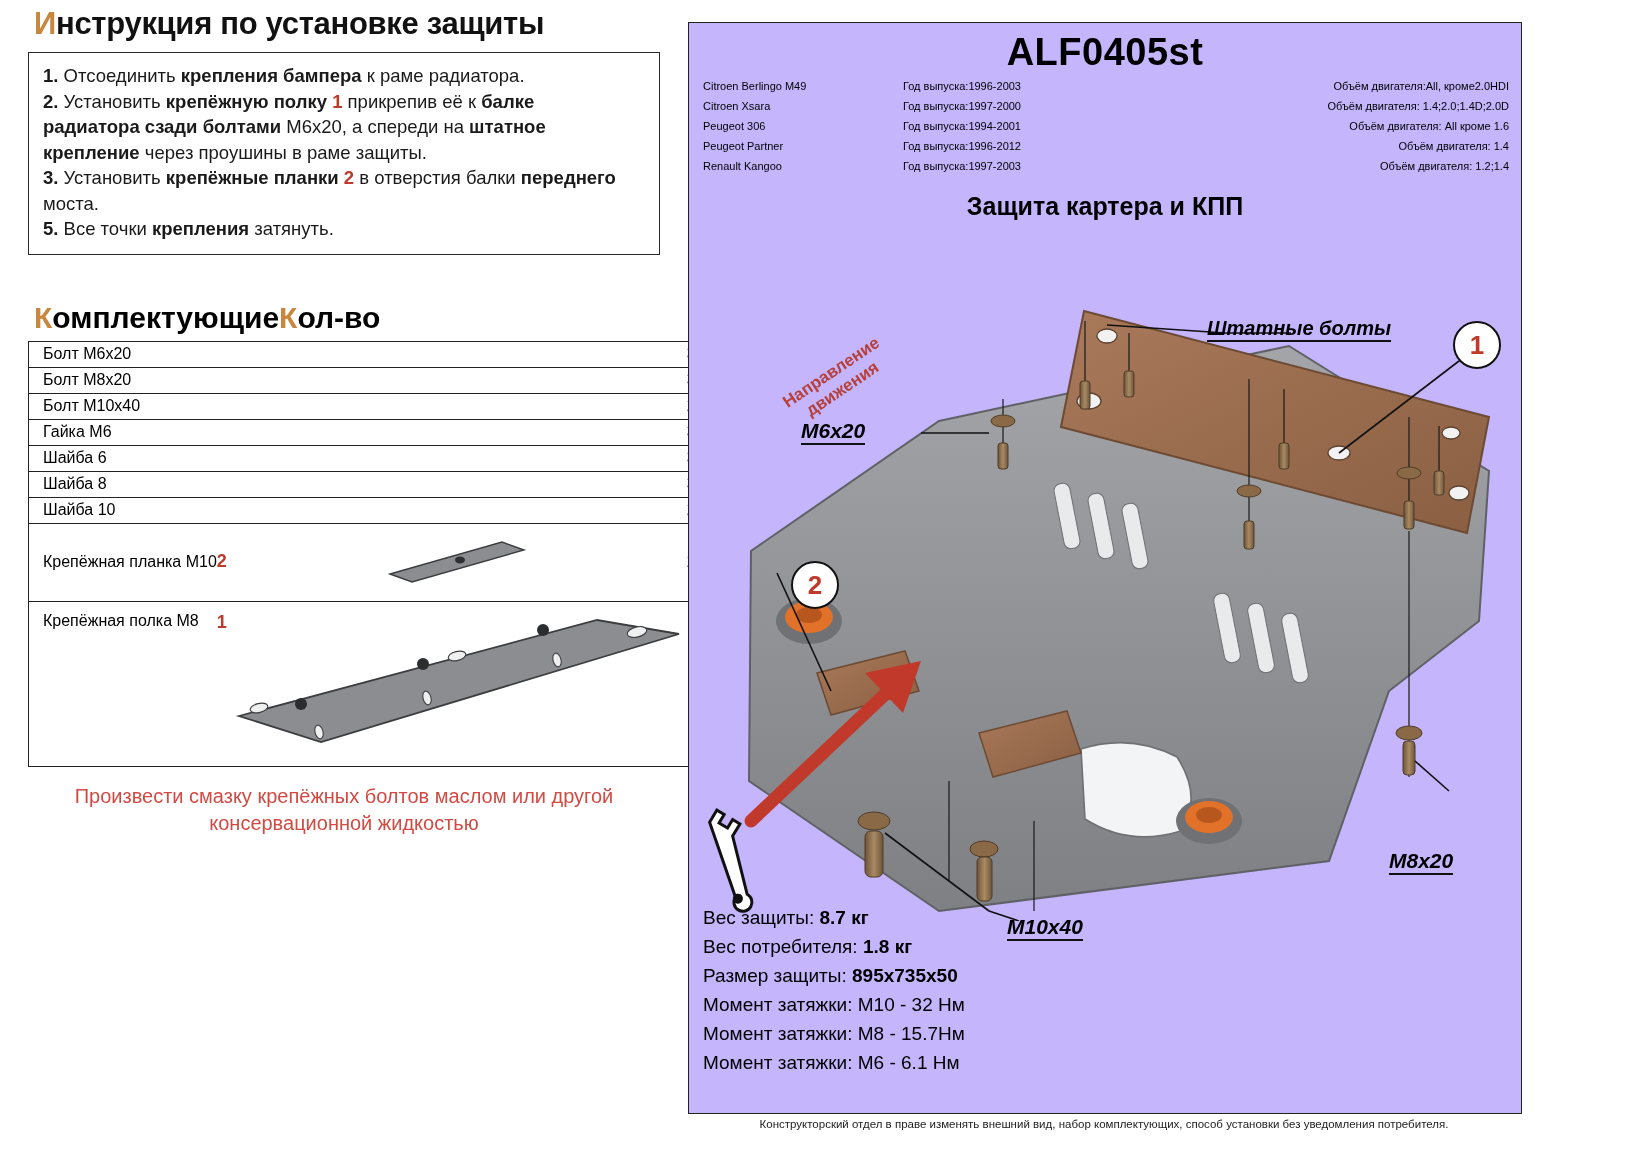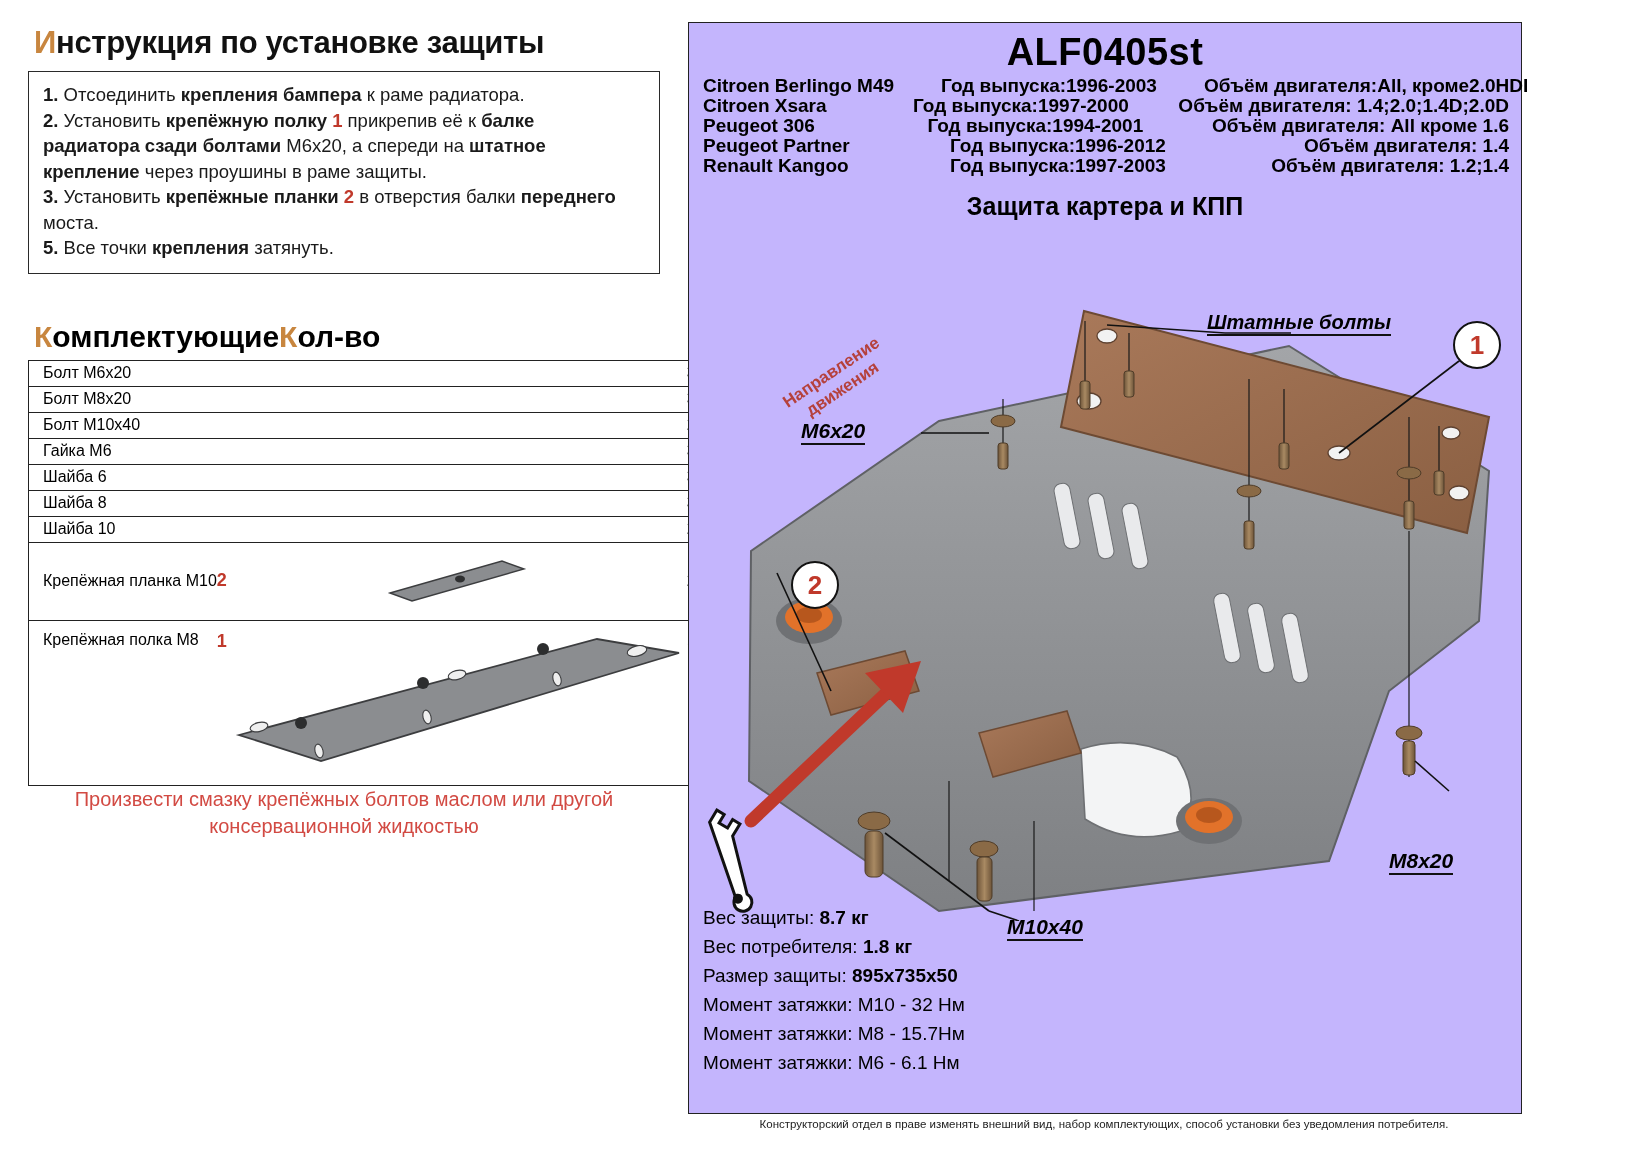--- a/index.html
+++ b/index.html
@@ -1,20 +1,20 @@
 <!DOCTYPE html>
 <html lang="ru"><head>
 <meta charset="utf-8">
 <style>
   html,body{margin:0;padding:0;background:#fff;}
   body{width:1642px;height:1168px;font-family:"Liberation Sans",sans-serif;color:#000;overflow:hidden;position:relative;}
   .page{position:absolute;inset:0;}
 
   
-  .left{position:absolute;left:28px;top:25px;width:632px;height:1125px;}
+  .left{position:absolute;left:28px;top:6px;width:632px;height:1125px;}
   .instr-title{font-size:31px;font-weight:bold;letter-spacing:-.3px;margin:0 0 10px 6px;color:#111;}
   .instr-title .cap{color:#c8863f;}
   .instr-box{border:1px solid #2a2a2a;padding:10px 24px 12px 14px;}
   .instr-list{margin:0;padding:0;list-style:none;}
   .instr-list li{font-size:18.5px;line-height:25.5px;color:#1a1a1a;text-align:left;}
   .instr-list li .num{font-weight:bold;}
   .instr-list b{font-weight:bold;}
   .rd{color:#c0392b;font-weight:bold;}
 
   
@@ -26,27 +26,27 @@
 
   table.comp{border-collapse:collapse;width:100%;border:1.5px solid #222;}
   table.comp td{border-top:1.2px solid #222;border-bottom:1.2px solid #222;font-size:16px;padding:3px 0 4px 0;}
   table.comp tr td.nm{padding-left:14px;white-space:nowrap;}
   table.comp tr td.qt{text-align:right;padding-right:60px;white-space:nowrap;}
   table.comp tr td.tag{text-align:center;width:54px;color:#c0392b;font-weight:bold;font-size:18px;}
   table.comp tr td.pic{width:190px;text-align:center;}
   tr.tall td{height:70px;vertical-align:middle;}
   tr.tall2 td{height:150px;vertical-align:top;padding-top:10px;}
 
-  .note{margin-top:0;text-align:center;color:#d24a43;font-size:20px;line-height:27px;}
+  .note{margin-top:16px;text-align:center;color:#d24a43;font-size:20px;line-height:27px;}
 
   
   .right{position:absolute;left:688px;top:22px;width:832px;height:1090px;border:1.6px solid #222;background:#c4b5fd;}
   .code{text-align:center;font-size:38px;font-weight:bold;letter-spacing:.5px;margin:8px 0 2px 0;}
   .veh{margin:0 6px 0 14px;}
-  .veh-row{display:flex;font-size:19px;line-height:20px;font-weight:bold;white-space:nowrap;gap:47px;}
+  .veh-row{display:flex;font-size:11px;line-height:20px;font-weight:normal;white-space:nowrap;}
   .veh-row .c1{width:200px;}
   .veh-row .c2{width:268px;}
   .veh-row .c3{flex:1;text-align:right;padding-right:6px;}
   .sect-title{text-align:center;font-size:25px;font-weight:bold;margin:16px 0 0 0;}
 
   .canvas{position:relative;width:832px;height:700px;}
   .spec{position:absolute;left:14px;top:880px;font-size:19px;line-height:29px;}
   .spec b{font-weight:bold;}
   .footer-note{position:absolute;left:688px;top:1118px;width:832px;text-align:center;font-size:11.5px;color:#222;}
 
@@ -325,21 +325,21 @@
           <path d="M10,12 l10,-10 l6,6 l-7,7 l7,7 l7,-7 l6,6 l-10,10 l0,60 a9,9 0 1,1 -12,0 Z" fill="#fff" stroke="#111" stroke-width="3"></path>
           <circle cx="19" cy="93" r="5" fill="#111"></circle>
         </g>
       </svg>
 
       
       <div class="dirtxt" style="left:78px;top:140px;width:140px;">
         <span>Направление</span><br>
         <span>движения</span>
       </div>
-      <div class="lbl u" style="left:518px;top:90px;font-size:20px;">Штатные болты</div>
+      <div class="lbl u" style="left:518px;top:96px;font-size:20px;">Штатные болты</div>
       <div class="lbl u" style="left:112px;top:198px;font-size:21px;">M6x20</div>
       <div class="lbl u" style="left:700px;top:628px;font-size:21px;">M8x20</div>
       <div class="lbl u" style="left:318px;top:694px;font-size:21px;">M10x40</div>
       <div class="callout" style="left:764px;top:100px;">1</div>
       <div class="callout" style="left:102px;top:340px;">2</div>
     </div>
 
     <div class="spec" id="spec-list">
         <div><span>Вес защиты:</span> <b>8.7 кг</b></div>
         <div><span>Вес потребителя:</span> <b>1.8 кг</b></div>

